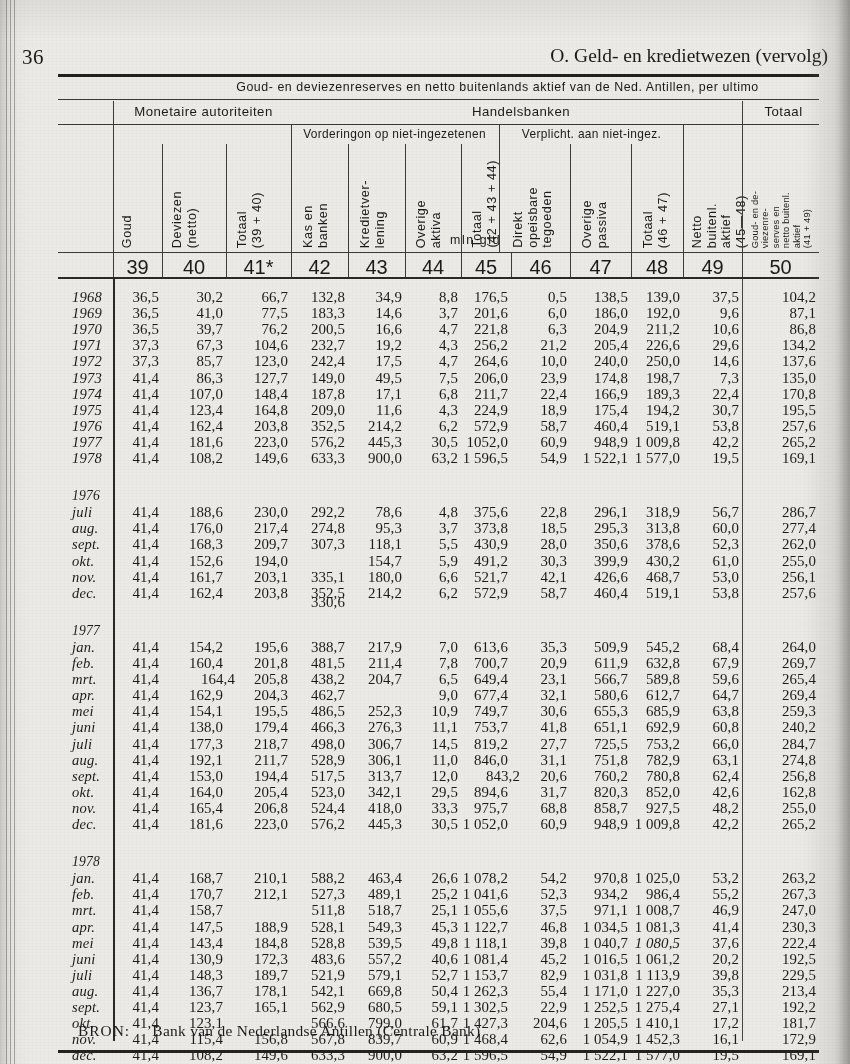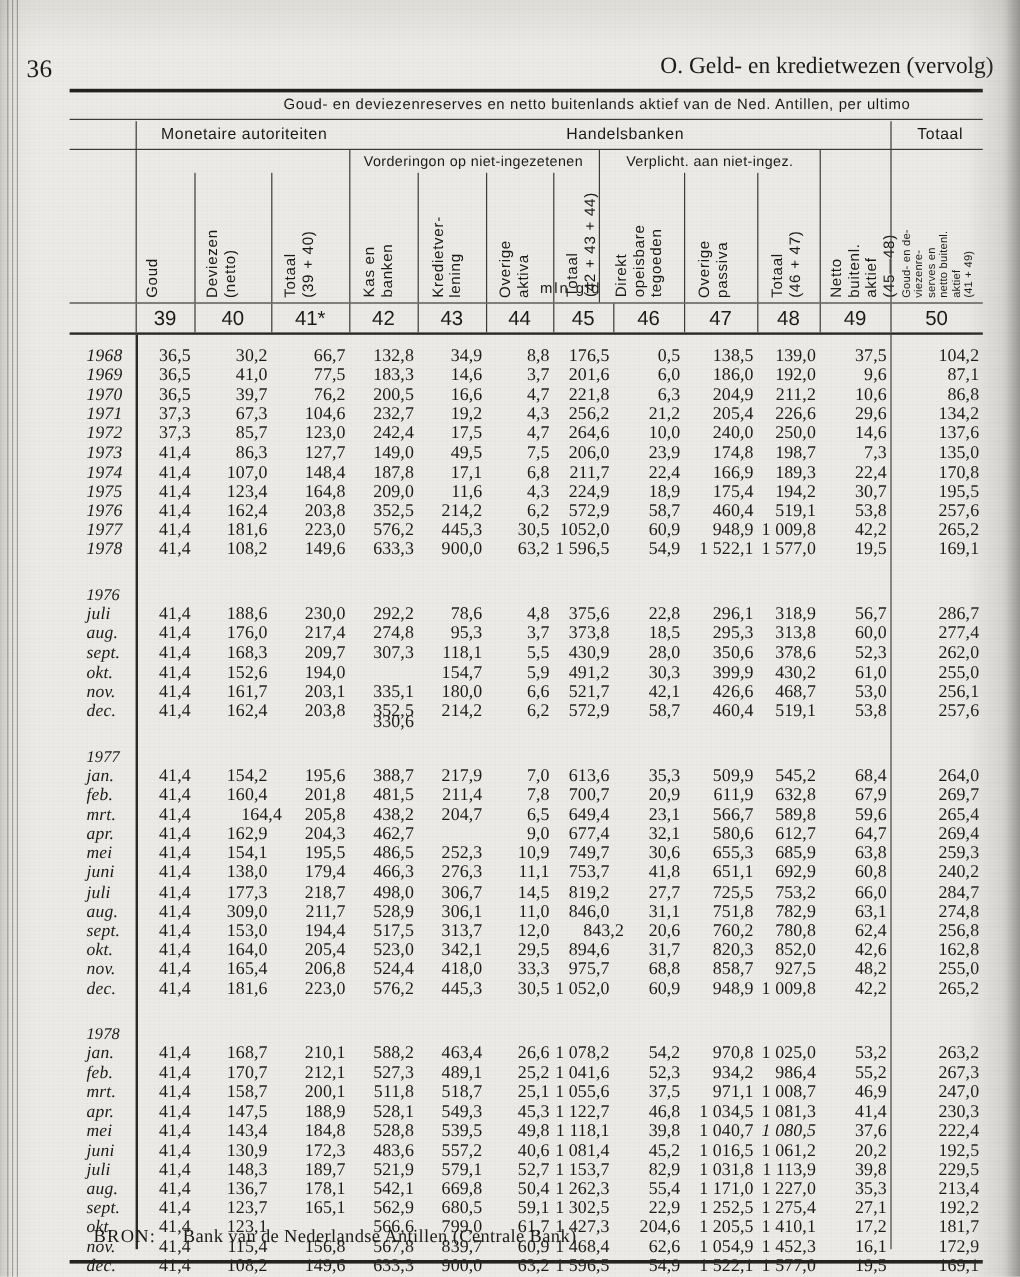--- a/index.html
+++ b/index.html
@@ -74,21 +74,21 @@
   }
   .vt.small{font-size:9.3px;letter-spacing:.2px;line-height:1.12;}
   #mlngld{
     position:absolute;left:392px;bottom:5px;
     font-family:"Liberation Sans",sans-serif;font-size:12.4px;letter-spacing:1.6px;
   }
   
   .band5{height:24px;position:relative;}
   .band5 .cell{
     position:absolute;top:3px;text-align:center;
-    font-family:"Liberation Sans",sans-serif;font-size:17px;
+    font-family:"Liberation Sans",sans-serif;font-size:20px;
   }
   
   .vsep{position:absolute;width:1px;background:#3d3c39;}
 
   
   #body{position:relative;height:762px;}
   .vline{position:absolute;top:0;bottom:0;width:1px;background:#45443f;}
   .vline.strong{width:2px;background:#2b2a27;}
 
   .row{position:absolute;left:0;right:0;height:16.1px;}
@@ -584,21 +584,21 @@
           <div class="num" style="left: 0px; width: 450px;">819,2</div>
           <div class="num" style="left: 0px; width: 509px;">27,7</div>
           <div class="num" style="left: 0px; width: 570px;">725,5</div>
           <div class="num" style="left: 0px; width: 622px;">753,2</div>
           <div class="num" style="left: 0px; width: 681px;">66,0</div>
           <div class="num" style="left: 0px; width: 758px;">284,7</div>
         </div>
         <div class="row" style="top: 472.6px;">
           <div class="rowlbl">aug.</div>
           <div class="num" style="left: 0px; width: 101px;">41,4</div>
-          <div class="num" style="left: 0px; width: 165px;">309,0</div>
+          <div class="num" style="left: 0px; width: 165px;">192,1</div>
           <div class="num" style="left: 0px; width: 230px;">211,7</div>
           <div class="num" style="left: 0px; width: 287px;">528,9</div>
           <div class="num" style="left: 0px; width: 344px;">306,1</div>
           <div class="num" style="left: 0px; width: 400px;">11,0</div>
           <div class="num" style="left: 0px; width: 450px;">846,0</div>
           <div class="num" style="left: 0px; width: 509px;">31,1</div>
           <div class="num" style="left: 0px; width: 570px;">751,8</div>
           <div class="num" style="left: 0px; width: 622px;">782,9</div>
           <div class="num" style="left: 0px; width: 681px;">63,1</div>
           <div class="num" style="left: 0px; width: 758px;">274,8</div>
@@ -693,21 +693,20 @@
           <div class="num" style="left: 0px; width: 509px;">52,3</div>
           <div class="num" style="left: 0px; width: 570px;">934,2</div>
           <div class="num" style="left: 0px; width: 622px; text-align: right;">986,4</div>
           <div class="num" style="left: 0px; width: 681px;">55,2</div>
           <div class="num" style="left: 0px; width: 758px;">267,3</div>
         </div>
         <div class="row" style="top: 623.4px;">
           <div class="rowlbl">mrt.</div>
           <div class="num" style="left: 0px; width: 101px;">41,4</div>
           <div class="num" style="left: 0px; width: 165px;">158,7</div>
-          <div class="num" style="left: 0px; width: 230px;">200,1</div>
           <div class="num" style="left: 0px; width: 287px;">511,8</div>
           <div class="num" style="left: 0px; width: 344px;">518,7</div>
           <div class="num" style="left: 0px; width: 400px;">25,1</div>
           <div class="num" style="left: 0px; width: 450px;">1 055,6</div>
           <div class="num" style="left: 0px; width: 509px;">37,5</div>
           <div class="num" style="left: 0px; width: 570px;">971,1</div>
           <div class="num" style="left: 0px; width: 622px;">1 008,7</div>
           <div class="num" style="left: 0px; width: 681px;">46,9</div>
           <div class="num" style="left: 0px; width: 758px;">247,0</div>
         </div>

